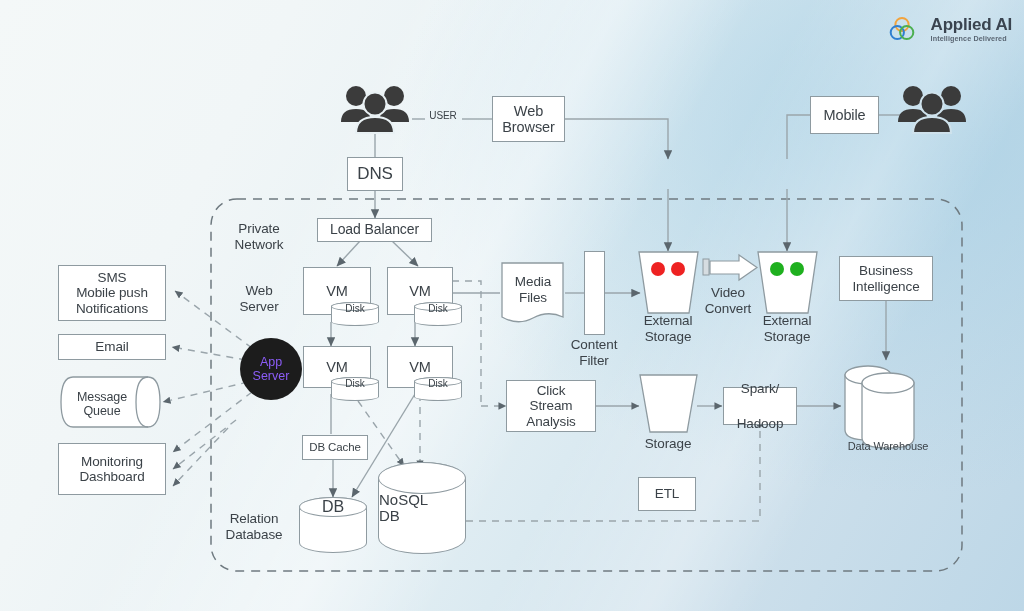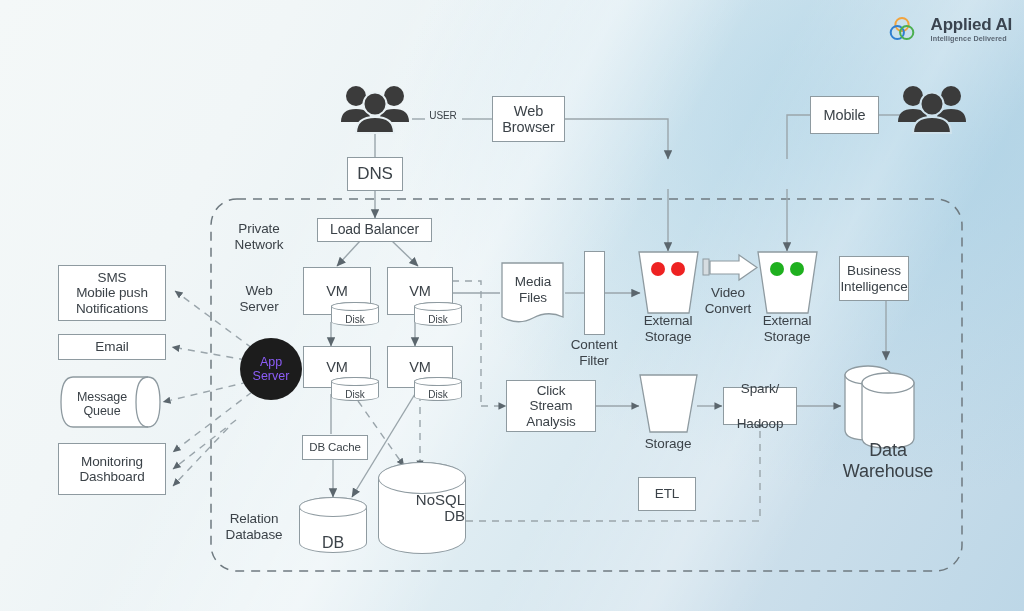--- a/index.html
+++ b/index.html
@@ -49,21 +49,21 @@
     line-height: 1.15;
     letter-spacing: -0.1px;
   }
 
   
   .cyl {
     position: absolute;
     background: #ffffff;
     border: 1.3px solid #8e9aa0;
     border-radius: 50% / 18%;
-    display:flex; align-items:flex-end; justify-content:center;
+    display:flex; align-items:flex-start; justify-content:center;
     text-align:center; color:#3b4248; line-height:1.1;
   }
   .cyl::before {
     content:"";
     position:absolute; left:-1.3px; right:-1.3px; top:-1.3px;
     height: 34%;
     border: 1.3px solid #8e9aa0;
     border-radius: 50%;
     background:#ffffff;
   }
@@ -269,21 +269,21 @@
     <div>Storage</div>
   </div>
 
   <div class="lbl" style="left:697px; top:285px; width:62px; font-size:13.5px;">
     <div>Video</div>
     <div>Convert</div>
   </div>
 
   <div class="lbl" style="left:634px; top:436px; width:68px; font-size:13.5px;">Storage</div>
 
-  <div class="lbl" style="left:826px; top:440px; width:124px; font-size:18px;">Data Warehouse</div>
+  <div class="lbl" style="left:826px; top:440px; width:124px; font-size:11px;">Data Warehouse</div>
 
   <div class="lbl" style="left:638px; top:374px; width:60px; font-size:13.5px; color:transparent;"></div>
 
   <div class="node" style="left:347px; top:157px; width:56px; height:34px; font-size:17px;align-items:center;">
     <span>DNS</span>
   </div>
 
   <div class="node" style="left:492px; top:96px; width:73px; height:46px; font-size:14.5px; flex-direction:column;">
     <span>Web</span>
     <span>Browser</span>
@@ -379,17 +379,17 @@
 
   <div class="node" style="left:638px; top:477px; width:58px; height:34px; font-size:13.5px;">
     <span>ETL</span>
   </div>
 
   <div class="node" style="left:723px; top:387px; width:74px; height:38px; font-size:13.5px; flex-direction:column;gap:19px;">
     <span>Spark/</span>
     <span>Hadoop</span>
   </div>
 
-  <div class="node" style="left:839px; top:256px; width:70px; height:45px; font-size:13.5px; flex-direction:column;">
+  <div class="node" style="left:839px; top:256px; width:94px; height:45px; font-size:13.5px; flex-direction:column;">
     <span>Business</span>
     <span>Intelligence</span>
   </div>
 </div>
 
 </body></html>

